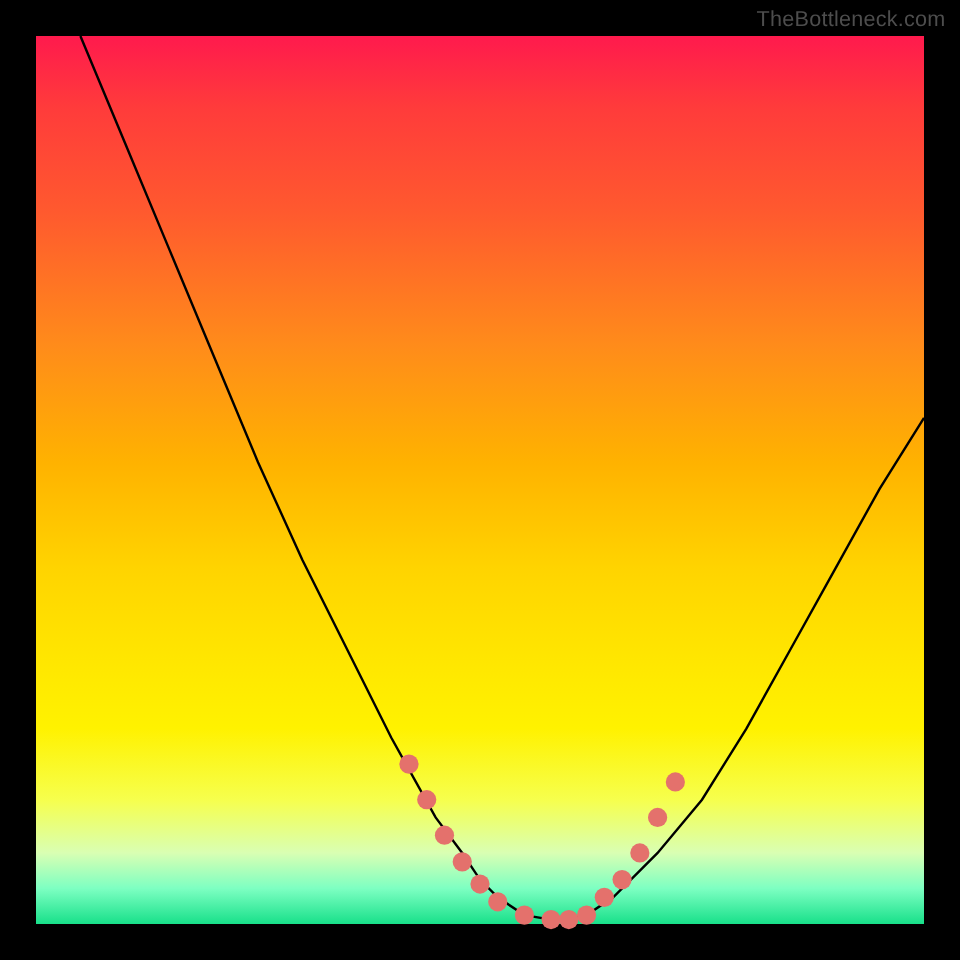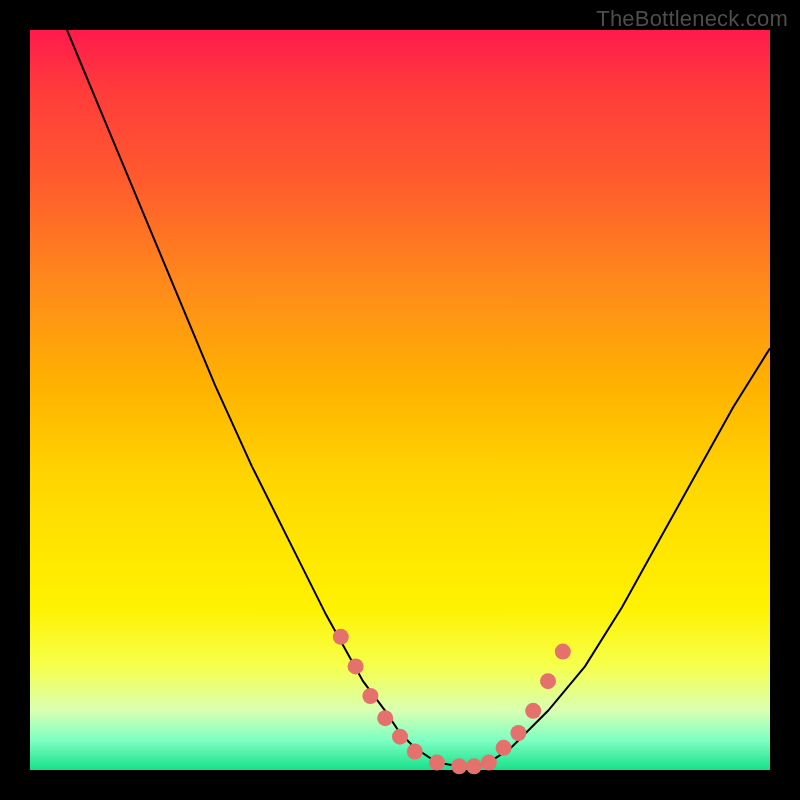--- a/index.html
+++ b/index.html
@@ -39,21 +39,21 @@
       #d9ffb3 92%,
       #7dffc2 96%,
       #18e08a 100%
     );
   }
   .watermark {
     position: absolute;
     top: 6px;
     right: 12px;
     font-family: Arial, Helvetica, sans-serif;
-    font-size: 22px;
+    font-size: 18px;
     color: #4d4d4d;
     letter-spacing: 0.2px;
     user-select: none;
   }
   svg.curve {
     position: absolute;
     left: 30px;
     top: 30px;
     width: 740px;
     height: 740px;

